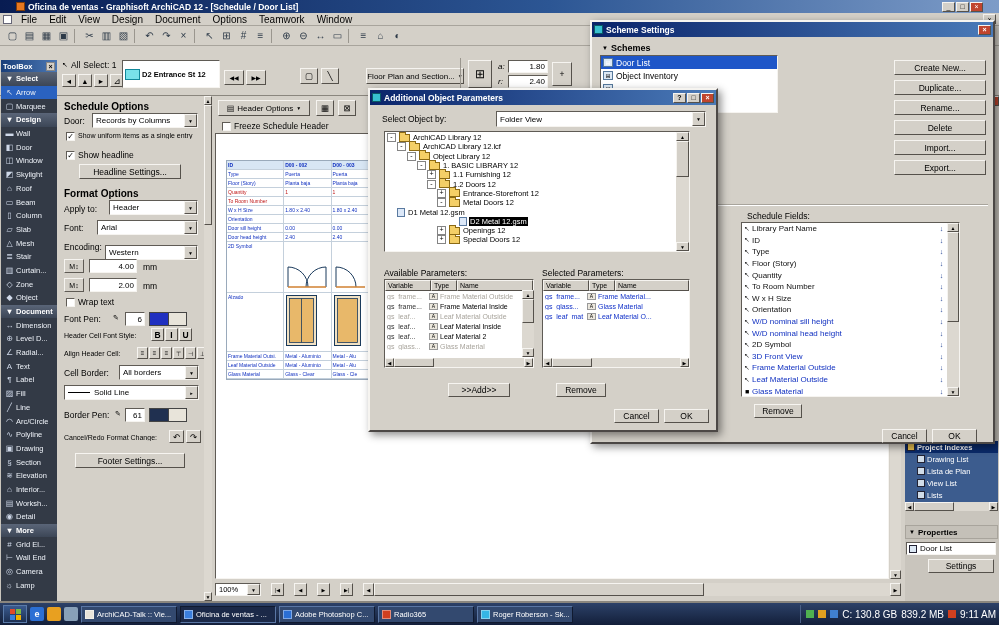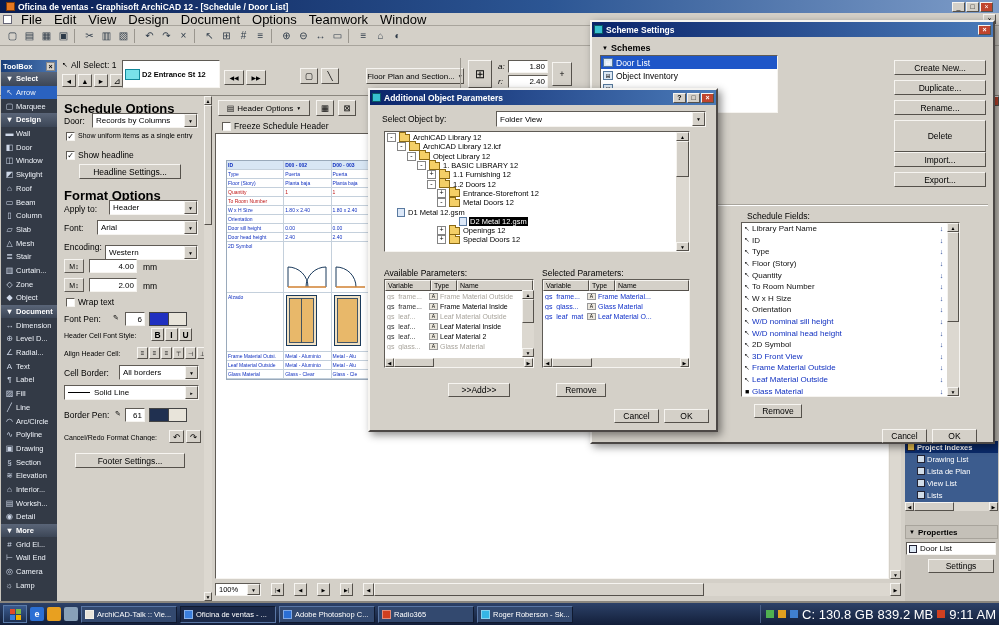--- a/index.html
+++ b/index.html
@@ -6,29 +6,29 @@
 html,body{width:999px;height:625px;overflow:hidden}
 .screen{position:relative;width:999px;height:625px;background:#c9c5bd;font-family:"Liberation Sans",sans-serif;font-size:9px;color:#000;overflow:hidden}
 .abs{position:absolute}
 .flex{display:flex;align-items:center}
 .raised{border:1px solid;border-color:#f6f4f0 #5f5b55 #5f5b55 #f6f4f0;background:#d4d0c8}
 .sunken{border:1px solid;border-color:#5f5b55 #f6f4f0 #f6f4f0 #5f5b55;background:#fff}
 .btn{display:inline-flex;align-items:center;justify-content:center;background:#d4d0c8;border:1px solid;border-color:#f6f4f0 #55514b #55514b #f6f4f0;font-size:8.5px;cursor:default;white-space:nowrap}
 .lbl{white-space:nowrap;font-size:8.5px}
 .tiny{font-size:7px}
 
-.titlebar{position:absolute;left:0;top:0;width:999px;height:13px;background:linear-gradient(90deg,#081c52,#2c5694 55%,#7d9cc8);display:flex;align-items:center;padding:0 6px;color:#fff;z-index:5}
+.titlebar{position:absolute;left:0;top:0;width:999px;height:13px;background:linear-gradient(90deg,#081c52,#2c5694 55%,#7d9cc8);display:flex;align-items:center;padding:0 16px;color:#fff;z-index:5}
 .titlebar .ttl{font-size:8.5px;font-weight:bold;margin-left:3px;white-space:nowrap}
 .appicon{width:9px;height:9px;background:#e87820;border:1px solid #803c08;flex:none}
 .winbtns{margin-left:auto;display:flex;gap:1px}
 .wbtn{width:13px;height:10px;display:flex;align-items:center;justify-content:center;font-size:7px;background:#d4d0c8;border:1px solid;border-color:#f6f4f0 #55514b #55514b #f6f4f0;color:#000}
 .wbtn.close{background:#c0452e;color:#fff}
 
 .menubar{position:absolute;left:0;top:13px;width:999px;height:13px;background:#d4d0c8;border-bottom:1px solid #a8a49c;display:flex;align-items:center;z-index:4}
-.menu-item{padding:0 6px;font-size:13px;height:13px;display:flex;align-items:center}
+.menu-item{padding:0 6px;font-size:10px;height:13px;display:flex;align-items:center}
 .mdoc{width:9px;height:9px;background:#fff;border:1px solid #667;margin:0 3px}
 .menubar .mclose{margin-left:auto;margin-right:3px}
 
 .toolbar1{position:absolute;left:0;top:26px;width:999px;height:20px;background:#d4d0c8;border-bottom:1px solid #a8a49c;display:flex;align-items:center;padding-left:4px;z-index:3}
 .ticon{width:17px;height:16px;display:flex;align-items:center;justify-content:center;font-size:10px;color:#2d3a48;flex:none}
 .ticon.sep{width:5px;height:14px;border-left:1px solid #9a968e;margin:0 2px}
 
 .tb2{position:absolute;left:0;top:46px;width:999px;height:50px;background:#d4d0c8;border-bottom:1px solid #8a867e;z-index:2}
 .cyan-chip{width:15px;height:11px;background:#79e2ea;border:1px solid #12889a;flex:none;margin:0 2px}
 .coord-lbl{font-style:italic;font-size:8px;width:8px}
@@ -38,21 +38,21 @@
 .tbx-title{height:12px;background:linear-gradient(90deg,#1a3f7a,#4a77b4);color:#fff;font-size:7.5px;display:flex;align-items:center;padding:0 2px;font-weight:bold}
 .tbx-title .x{margin-left:auto;font-size:7px;width:9px;height:9px;display:flex;align-items:center;justify-content:center;background:#d4d0c8;color:#000;border:1px solid #888}
 .tbx-row{display:flex;align-items:center;height:13.7px;color:#eef2f8;font-size:7.5px;white-space:nowrap;overflow:hidden;padding-left:2px}
 .tbx-row.header{background:linear-gradient(#5a6578,#3c4656);font-weight:bold;color:#fff}
 .tbx-row.header .tbx-glyph::before{content:"▾"}
 .tbx-row.item .tbx-glyph{color:#cfd8e8}
 .tbx-row.sel{background:#2a62c0}
 .tbx-glyph{width:13px;text-align:center;font-size:8px;flex:none}
 
 .sopanel{position:absolute;left:57px;top:96px;width:147px;height:505px;background:#d4d0c8;z-index:1}
-.sopanel .hd{font-weight:bold;font-size:13px}
+.sopanel .hd{font-weight:bold;font-size:10px}
 .dd{display:flex;align-items:center;background:#fff;border:1px solid;border-color:#5f5b55 #f6f4f0 #f6f4f0 #5f5b55;font-size:8px;padding-left:3px;white-space:nowrap;overflow:hidden}
 .dd .da{margin-left:auto;width:13px;align-self:stretch;background:#d4d0c8;border:1px solid;border-color:#f6f4f0 #55514b #55514b #f6f4f0;display:flex;align-items:center;justify-content:center;font-size:5px;flex:none}
 .cb{width:9px;height:9px;background:#fff;border:1px solid;border-color:#5f5b55 #f6f4f0 #f6f4f0 #5f5b55;display:inline-flex;align-items:center;justify-content:center;font-size:8px;line-height:8px;flex:none}
 .numbox{background:#fff;border:1px solid;border-color:#5f5b55 #f6f4f0 #f6f4f0 #5f5b55;font-size:8px;display:flex;align-items:center;justify-content:flex-end;padding-right:2px}
 .sw{border:1px solid #444;display:flex}
 .sw .a{flex:1;background:#2030c0}.sw .b{flex:1;background:#e8e4da;border-left:1px solid #444}
 .sbv{background:#dcd8d0;display:flex;flex-direction:column;align-items:stretch}
 .sba{height:9px;background:#d4d0c8;border:1px solid;border-color:#f6f4f0 #55514b #55514b #f6f4f0;font-size:5px;display:flex;align-items:center;justify-content:center;flex:none}
 .sbt{background:#d4d0c8;border:1px solid;border-color:#f6f4f0 #55514b #55514b #f6f4f0}
 
@@ -114,21 +114,21 @@
 .navrow.sel .navicn{background:#e8c050}
 
 .taskbar{position:absolute;left:0;top:603px;width:999px;height:22px;background:linear-gradient(#2c4168,#131f3a);display:flex;align-items:center;padding:0 3px;gap:3px;z-index:50}
 .startbtn{width:24px;height:18px;background:linear-gradient(#3a5a8e,#1c2f52);border:1px solid #5a7aa8;display:flex;align-items:center;justify-content:center}
 .flag{display:grid;grid-template-columns:5px 5px;grid-template-rows:5px 5px;gap:1px}
 .flag i{display:block}
 .ql{width:14px;height:14px;border-radius:2px;display:flex;align-items:center;justify-content:center;color:#fff;font-size:9px;font-weight:bold;flex:none}
 .task{width:96px;height:17px;background:#33496f;border:1px solid;border-color:#5a76a4 #101a30 #101a30 #5a76a4;display:flex;align-items:center;padding:0 3px;gap:3px;color:#fff;font-size:7.5px;white-space:nowrap;overflow:hidden;flex:none}
 .task.active{background:#1b2948;border-color:#101a30 #5a76a4 #5a76a4 #101a30}
 .task .tic{width:9px;height:9px;flex:none;border:1px solid rgba(255,255,255,.4)}
-.tray{margin-left:auto;display:flex;align-items:center;gap:4px;color:#fff;font-size:13px;border-left:1px solid #4a5f86;padding-left:5px;height:18px}
+.tray{margin-left:auto;display:flex;align-items:center;gap:4px;color:#fff;font-size:10px;border-left:1px solid #4a5f86;padding-left:5px;height:18px}
 .trayic{width:8px;height:8px;flex:none}
 </style>
 </head>
 <body>
 
 <div class="screen">
 
   <div class="titlebar">
     <span class="appicon"></span>
     <span class="ttl">Oficina de ventas - Graphisoft ArchiCAD 12 - [Schedule /  Door List]</span>
@@ -746,21 +746,21 @@
     </div>
     <div class="abs" style="left:302px;top:38px;width:92px">
       
     
         <div class="btn" style="width:92px;height:15px;margin-bottom:5px">Create New...</div>
       
         <div class="btn" style="width:92px;height:15px;margin-bottom:5px">Duplicate...</div>
       
         <div class="btn" style="width:92px;height:15px;margin-bottom:5px">Rename...</div>
       
-        <div class="btn" style="width:92px;height:32px;">Delete</div>
+        <div class="btn" style="width:92px;height:15px;margin-bottom:5px">Delete</div>
       
         <div class="btn" style="width:92px;height:15px;margin-bottom:5px">Import...</div>
       
         <div class="btn" style="width:92px;height:15px;margin-bottom:5px">Export...</div>
       </div>
     <div class="abs" style="left:8px;top:182px;width:388px;border-top:1px solid #a8a49c;border-bottom:1px solid #fff"></div>
     <div class="abs lbl" style="left:155px;top:189px">Schedule Fields:</div>
     <div class="abs sunken flex" style="left:149px;top:200px;width:219px;height:175px;align-items:stretch">
       <div style="flex:1;overflow:hidden">
 

